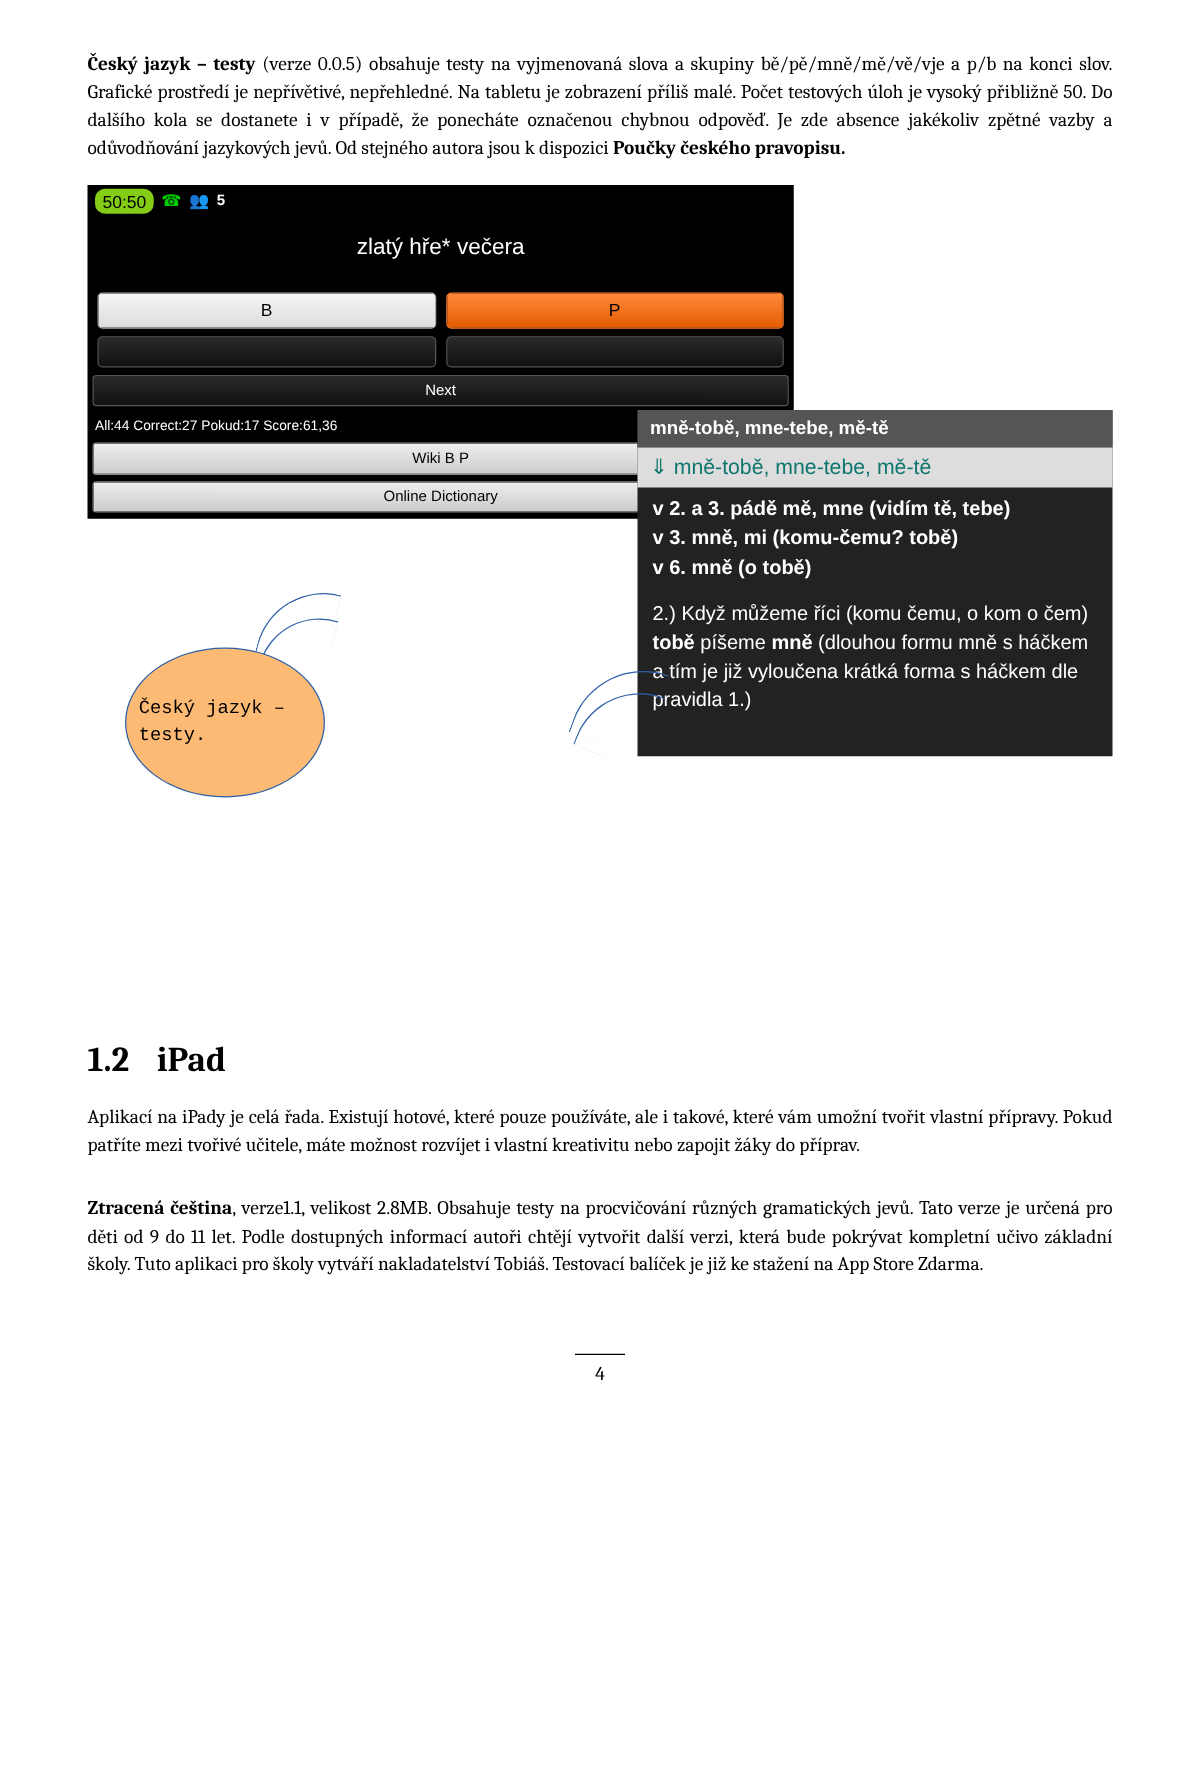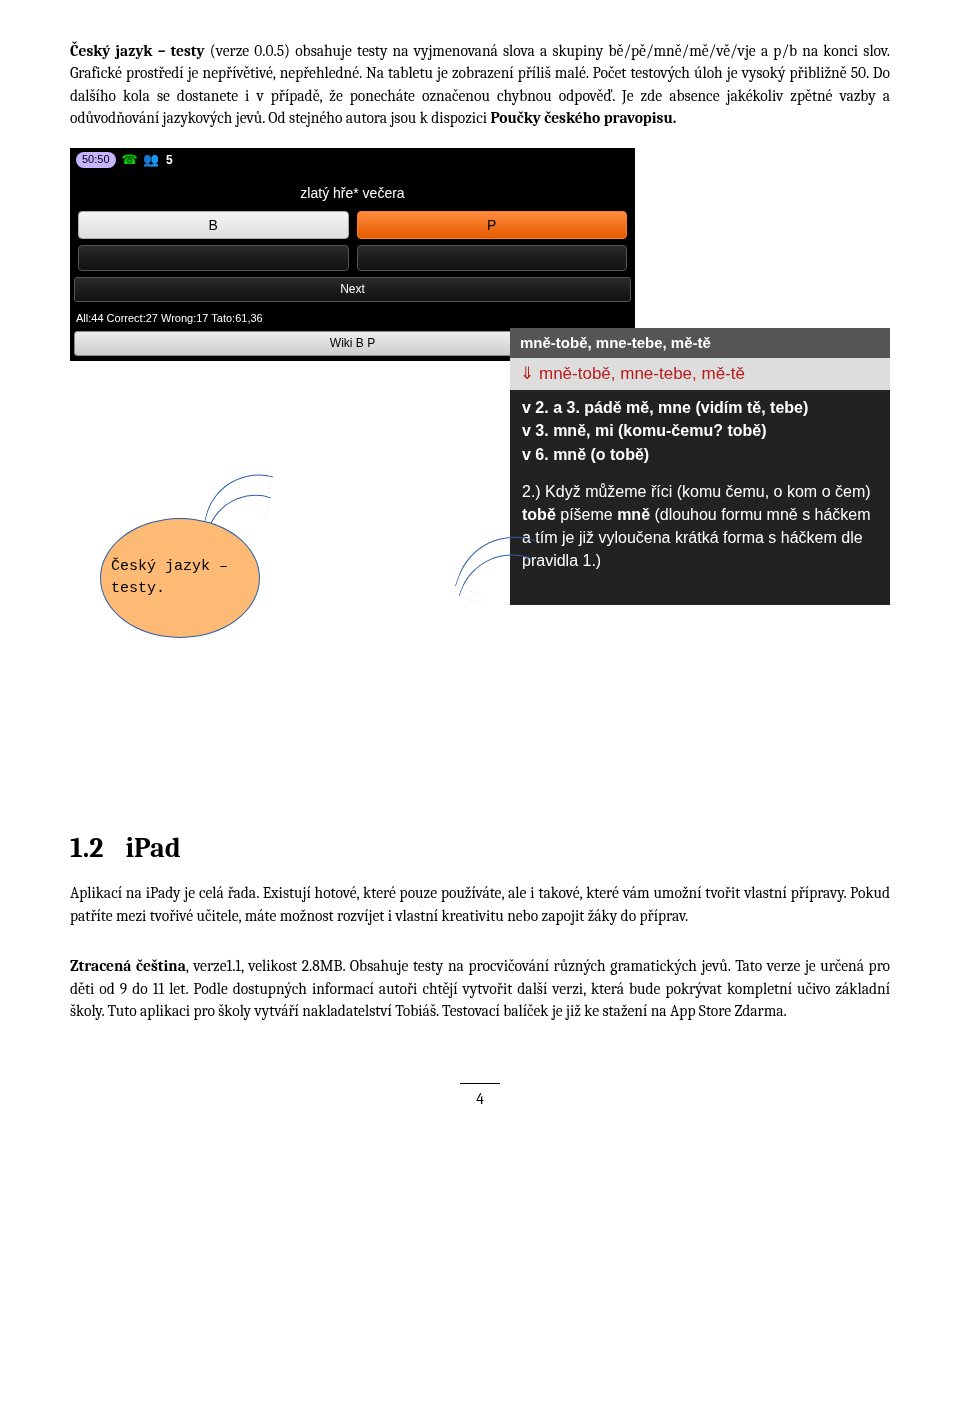--- a/index.html
+++ b/index.html
@@ -33,32 +33,32 @@
     font-size: 13px;
   }
   .status-bar {
     display: flex;
     align-items: center;
     gap: 6px;
     padding: 3px 6px;
     font-size: 12px;
   }
   .timer {
-    background: #c4b5fd;
+    background: #84cc16;
     color: #000;
     border-radius: 8px;
     padding: 0 6px;
-    font-size: 11px;
+    font-size: 14px;
   }
   .icons-green { color: #0c0; font-size: 13px; }
   .count { color: #fff; font-weight: bold; }
   .app-title {
     text-align: center;
-    padding: 10px 0 8px 0;
-    font-size: 14px;
+    padding: 10px 0 24px 0;
+    font-size: 18px;
   }
   .btn-row {
     display: flex;
     gap: 8px;
     padding: 0 8px 6px 8px;
   }
   .choice-btn {
     flex: 1;
     text-align: center;
     border: 1px solid #aaa;
@@ -108,21 +108,21 @@
     margin-top: 24px;
   }
   .tip-title1 {
     background: #555;
     padding: 4px 10px;
     font-size: 15px;
     font-weight: bold;
   }
   .tip-title2 {
     background: #ddd;
-    color: #b91c1c;
+    color: #0f766e;
     padding: 4px 10px;
     font-size: 17px;
   }
   .tip-body { padding: 6px 12px; }
   .tip-body p { margin-bottom: 14px; }
 
   
   .bubble {
     position: absolute;
     border: 1.5px solid #2d5fa8;
@@ -189,22 +189,23 @@
     <div class="app-title">zlatý hře* večera</div>
     <div class="btn-row">
       <div class="choice-btn">B</div>
       <div class="choice-btn sel">P</div>
     </div>
     <div class="btn-row">
       <div class="nav-btn">&nbsp;</div>
       <div class="nav-btn">&nbsp;</div>
     </div>
     <div class="wide-btn" style="background:linear-gradient(#2a2a2a,#111);color:#fff;border-color:#555">Next</div>
-    <div class="score-line">All:44 Correct:27 Wrong:17 Tato:61,36</div>
+    <div class="score-line">All:44 Correct:27 Pokud:17 Score:61,36</div>
     <div class="wide-btn">Wiki B P</div>
+    <div class="wide-btn">Online Dictionary</div>
   </div>
 
   <div class="tip-block">
     <div class="tip-title1">mně-tobě, mne-tebe, mě-tě</div>
     <div class="tip-title2">
       <span>⇓</span><span> mně-tobě, mne-tebe, mě-tě</span>
     </div>
     <div class="tip-body">
       <p>
         <b>v 2. a 3. pádě mě, mne (vidím tě, tebe)</b><br>

